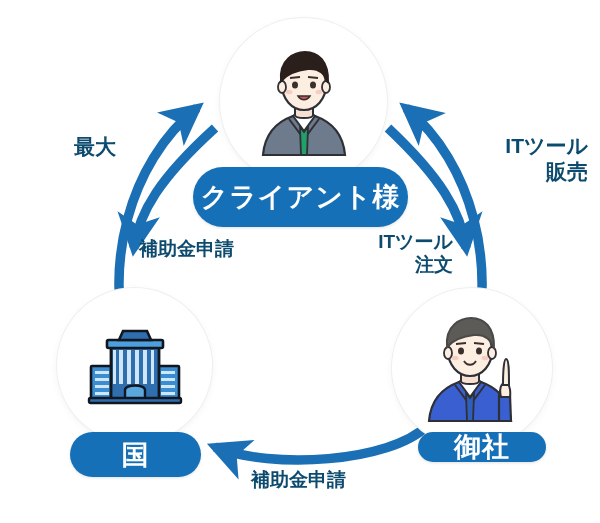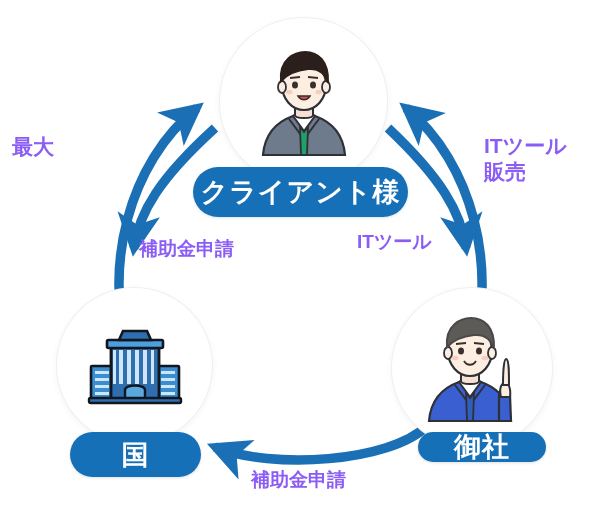--- a/index.html
+++ b/index.html
@@ -60,42 +60,42 @@
     background: #1670b8;
     color: #ffffff;
     border-radius: 999px;
     font-weight: bold;
     letter-spacing: 1px;
     white-space: nowrap;
     box-shadow: 0 1px 3px rgba(0,0,0,0.12);
   }
   #pill-client {
     left: 193px; top: 167px;
-    width: 215px; height: 50px;
+    width: 215px; height: 60px;
     font-size: 27px;
   }
   #pill-country {
     left: 70px; top: 432px;
     width: 131px; height: 45px;
     font-size: 27px;
   }
   #pill-company {
     left: 418px; top: 432px;
     width: 128px; height: 30px;
     font-size: 27px;
   }
   
   .edge-label {
     position: absolute;
     z-index: 4;
-    color: #8b5cf6;
+    color: #0c4a6e;
     font-weight: bold;
     line-height: 1.22;
     white-space: nowrap;
-    text-align: left;
+    text-align: right;
   }
   #label-subsidy-amount {
     left: 12px; top: 134px;
     width: 104px;
     font-size: 21px;
   }
   #label-it-sales {
     left: 484px; top: 133px;
     width: 104px;
     font-size: 21px;
@@ -257,19 +257,20 @@
     <div>補助金申請</div>
   </div>
 
   <div class="edge-label" id="label-it-sales">
     <div>ITツール</div>
     <div>販売</div>
   </div>
 
   <div class="edge-label" id="label-it-order">
     <div>ITツール</div>
+    <div>注文</div>
   </div>
 
   <div class="edge-label" id="label-subsidy-apply">
     <div>補助金申請</div>
   </div>
 
 </div>
 
 </body></html>

